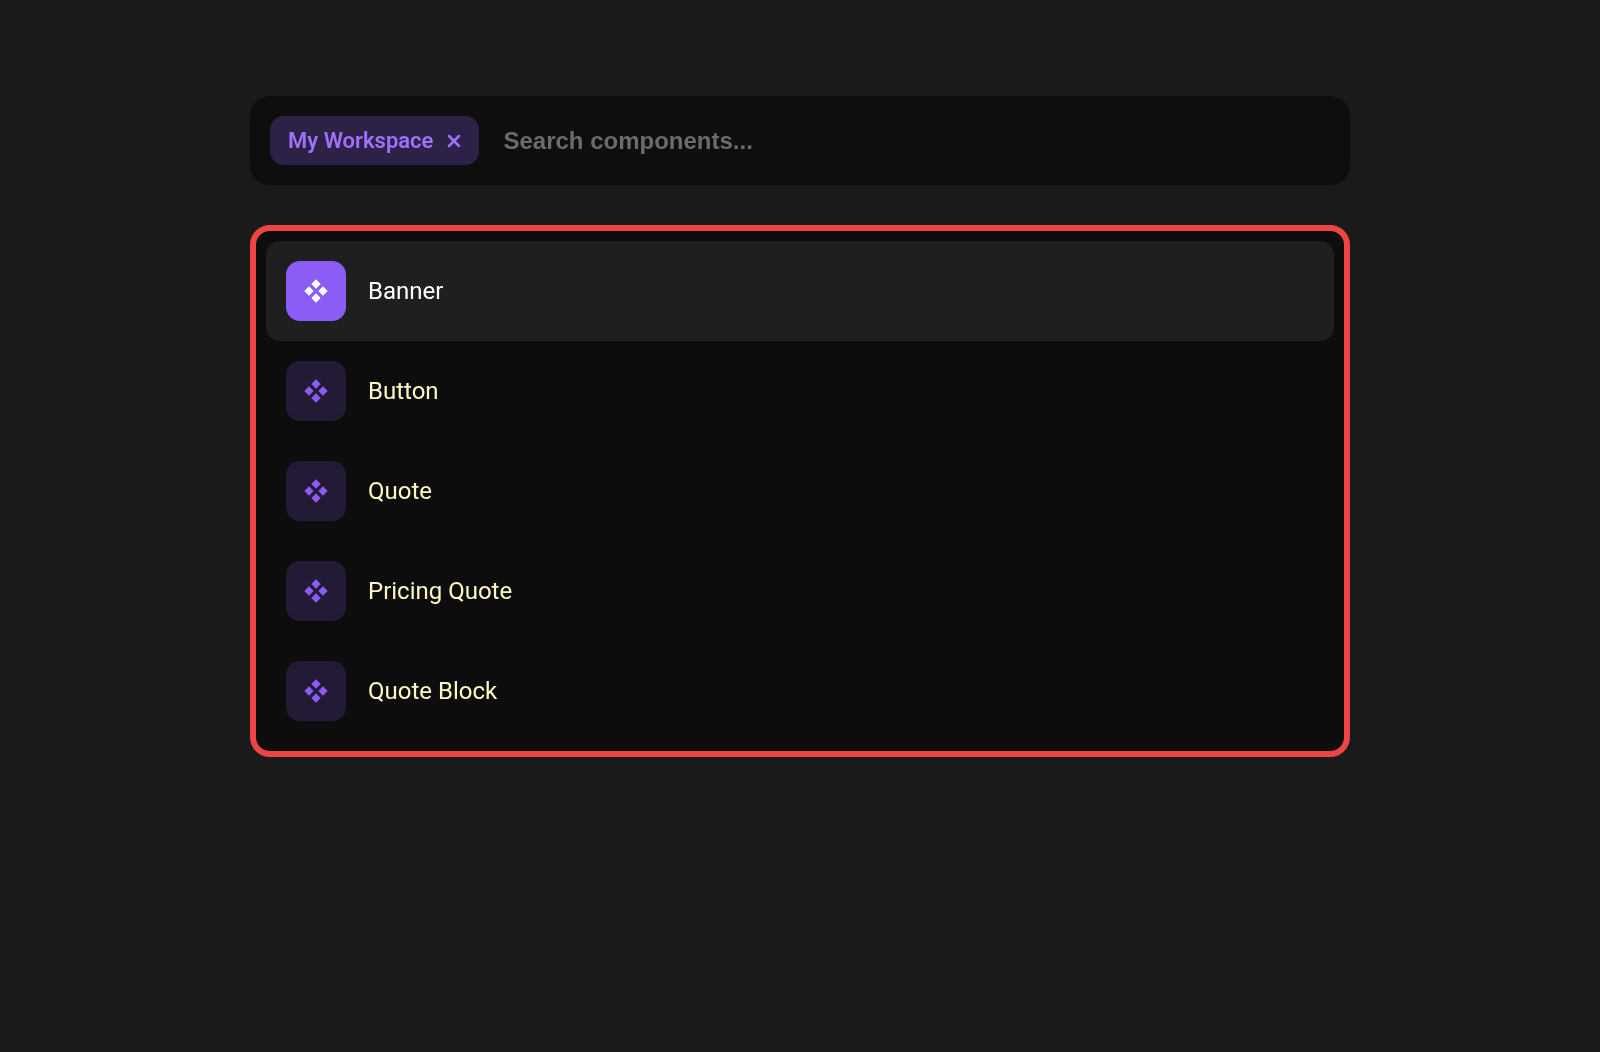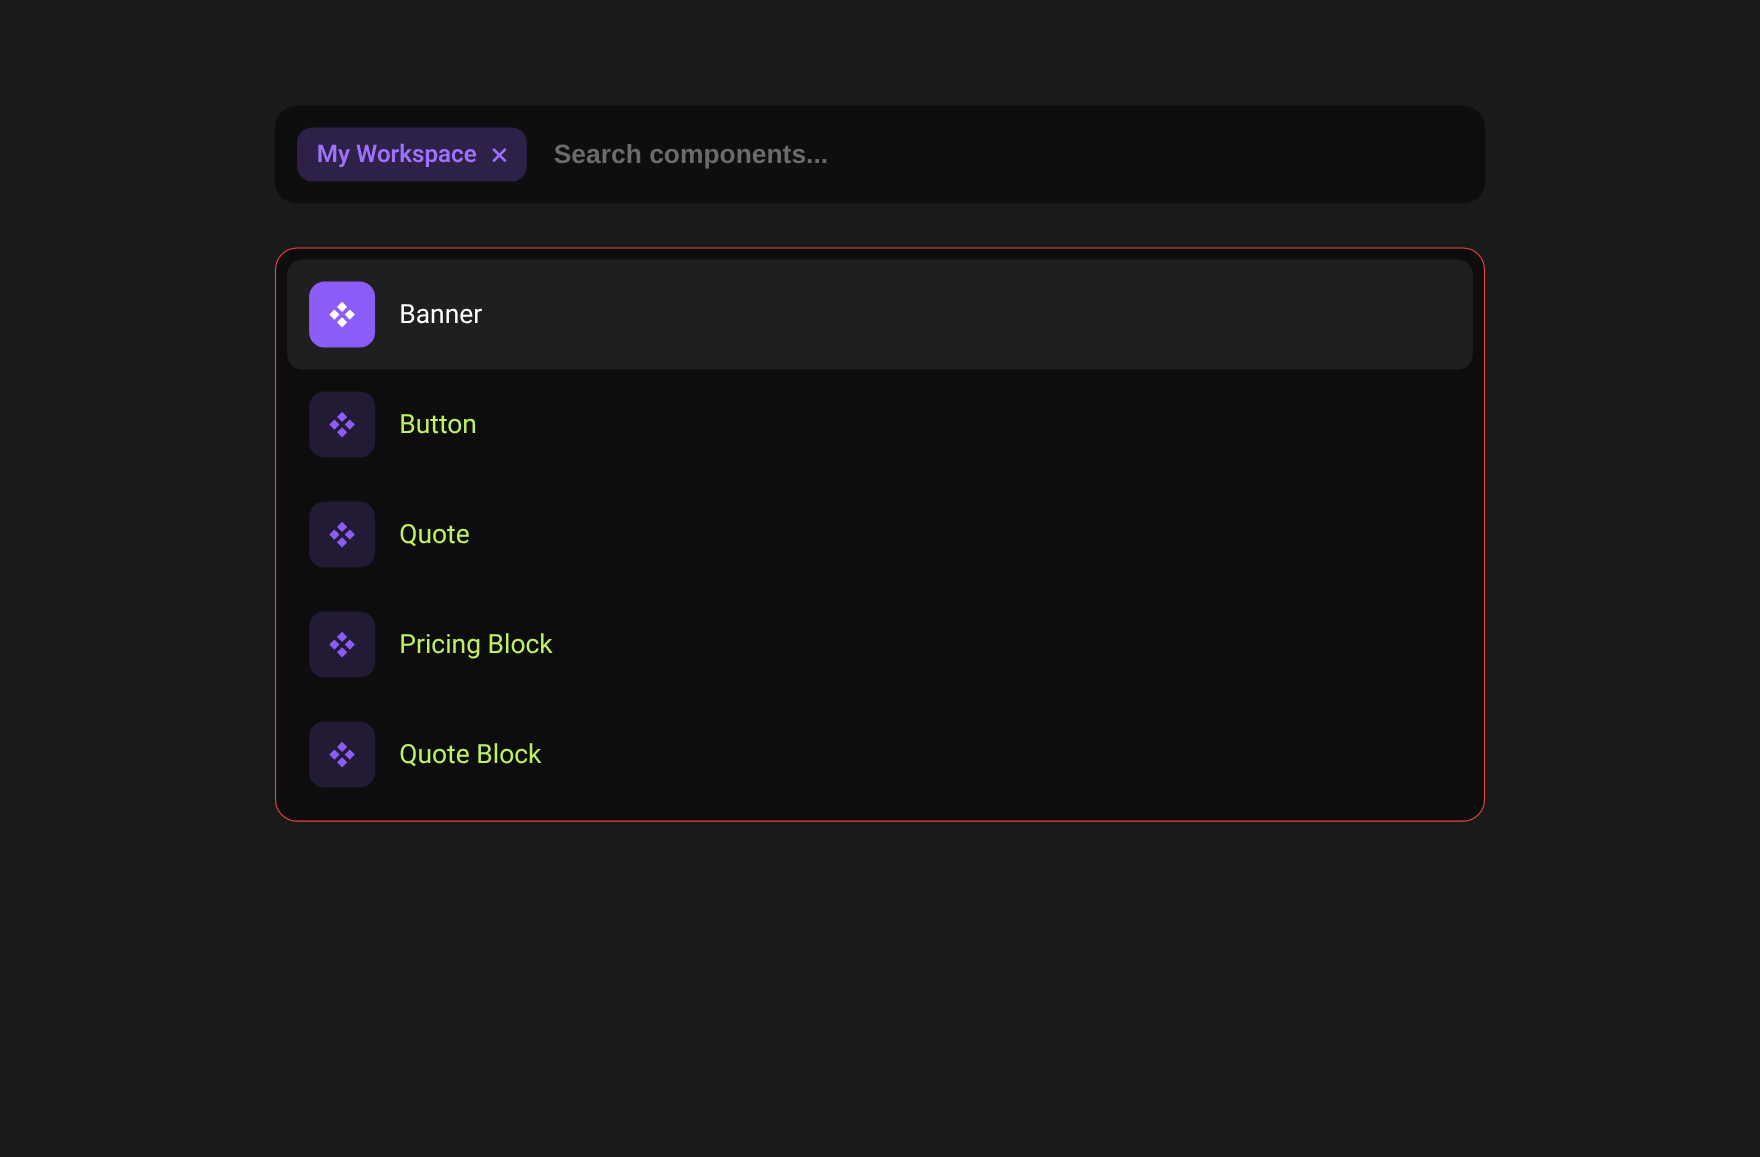--- a/index.html
+++ b/index.html
@@ -67,21 +67,21 @@
       caret-color: #8b5cf6;
       font-weight: bold;
     }
 
     .search-input::placeholder {
       color: #6b6b6b;
     }
 
     .results-panel {
       background-color: #0d0d0d;
-      border: 1px solid #ef4444;
+      border: 6px solid #ef4444;
       border-radius: 20px;
       padding: 10px;
       display: flex;
       flex-direction: column;
     }
 
     .list-item {
       display: flex;
       align-items: center;
       gap: 22px;
@@ -117,21 +117,21 @@
       flex-shrink: 0;
     }
 
     .item-icon svg {
       width: 28px;
       height: 28px;
       fill: #8b5cf6;
     }
 
     .item-label {
-      color: #bef264;
+      color: #fef9c3;
       font-size: 24px;
       font-weight: 400;
     }
   </style>
 </head>
 <body>
 
 <div class="palette-container">
 
   <div class="search-bar">
@@ -176,21 +176,21 @@
       </div>
       <span class="item-label">Quote</span>
     </div>
 
     <div class="list-item">
       <div class="item-icon">
         <svg viewBox="0 0 24 24">
             <path d="M12 2 L16 6 L12 10 L8 6 Z M6 8 L10 12 L6 16 L2 12 Z M18 8 L22 12 L18 16 L14 12 Z M12 14 L16 18 L12 22 L8 18 Z"></path>
           </svg>
       </div>
-      <span class="item-label">Pricing Block</span>
+      <span class="item-label">Pricing Quote</span>
     </div>
 
     <div class="list-item">
       <div class="item-icon">
         <svg viewBox="0 0 24 24">
             <path d="M12 2 L16 6 L12 10 L8 6 Z M6 8 L10 12 L6 16 L2 12 Z M18 8 L22 12 L18 16 L14 12 Z M12 14 L16 18 L12 22 L8 18 Z"></path>
           </svg>
       </div>
       <span class="item-label">Quote Block</span>
     </div>

